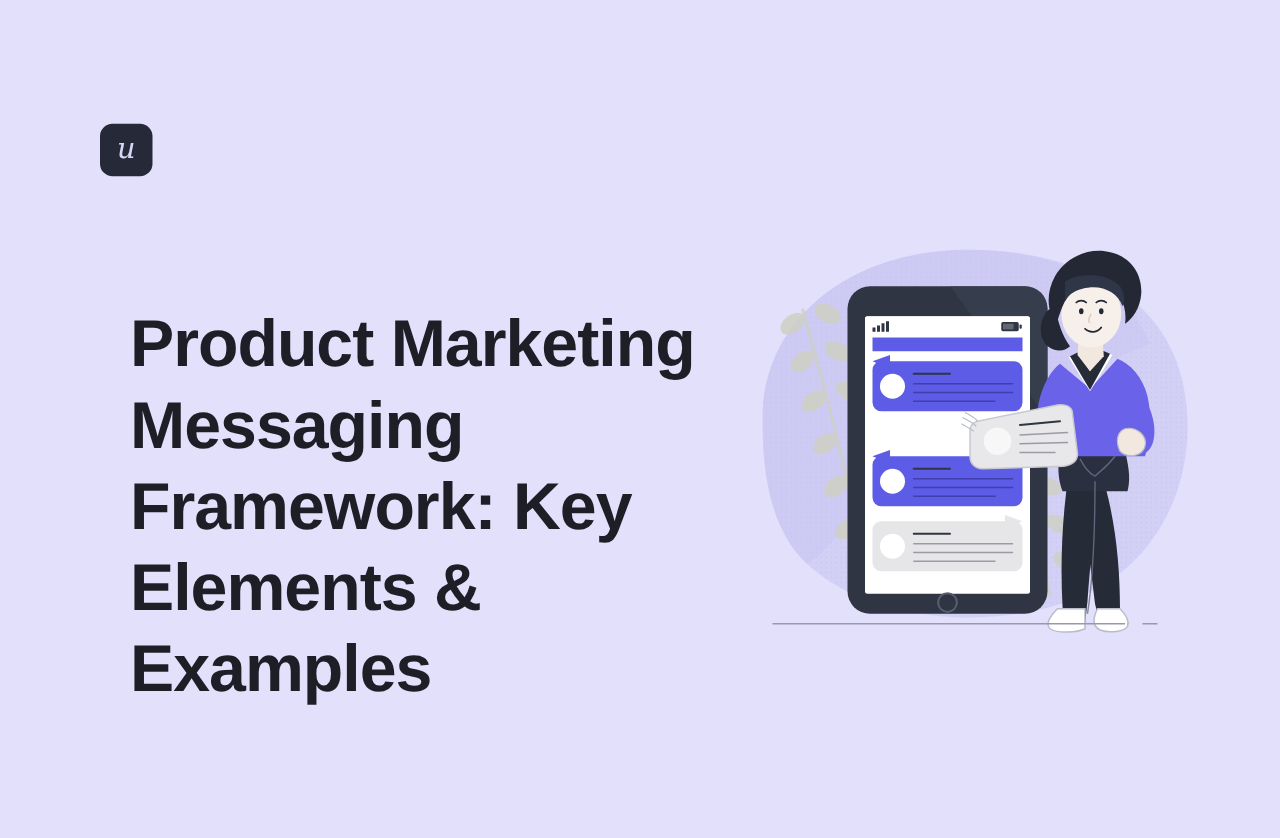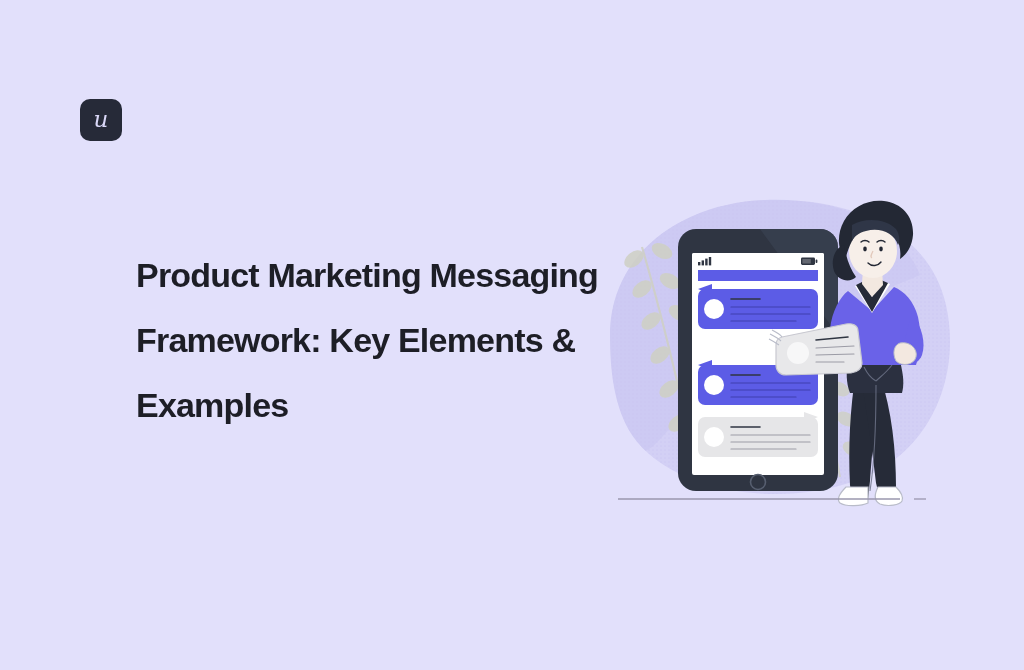--- a/index.html
+++ b/index.html
@@ -34,26 +34,25 @@
     line-height:1;
     color:#d9d7f7;
     transform:translateY(-1px);
   }
 
   
   #headline {
     position:absolute;
     left:104px; top:243px;
     width:470px;
-    font-size:34px;
+    font-size:53px;
     font-weight:700;
     line-height:65px;
     letter-spacing:-0.8px;
     color:#1d1e26;
-    margin-left:32px;
   }
 
   
   #illustration {
     position:absolute;
     left:600px; top:185px;
     width:380px; height:340px;
   }
   #illustration svg { display:block; width:100%; height:100%; }
 </style>

